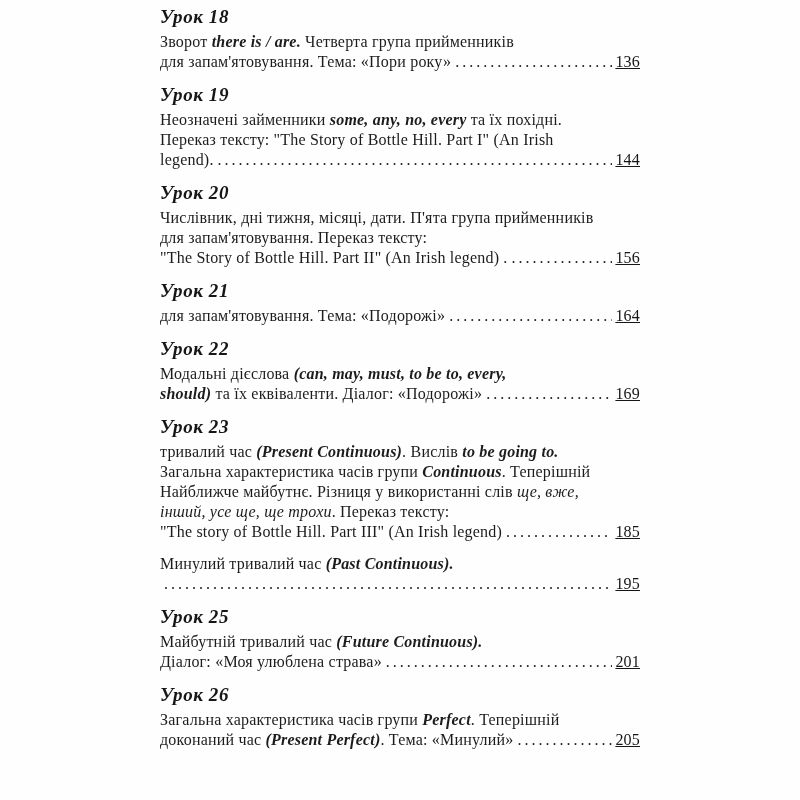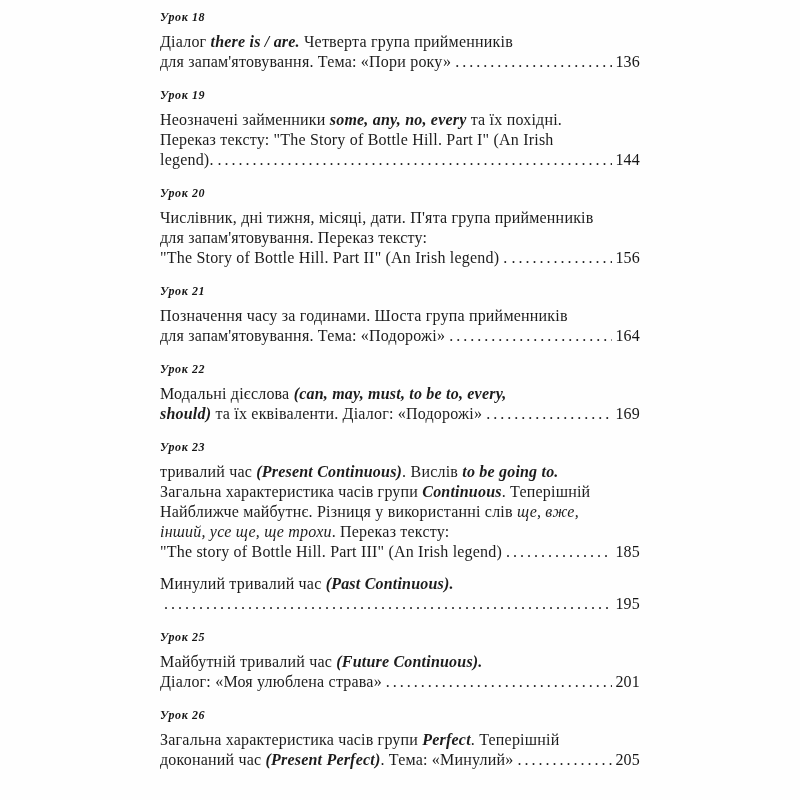--- a/index.html
+++ b/index.html
@@ -13,21 +13,21 @@
     color: #1c1c1c;
   }
   .content {
     position: absolute;
     left: 160px;
     top: 6px;
     width: 480px;
   }
   .toc-entry { margin: 0 0 12px 0; }
   .lesson-title {
-    font-size: 12px;
+    font-size: 19px;
     line-height: 22px;
     font-weight: bold;
     font-style: italic;
     letter-spacing: 0.6px;
     margin: 0 0 4px 0;
     color: #161616;
   }
   .toc-line {
     font-size: 16px;
     line-height: 20px;
@@ -45,30 +45,31 @@
     overflow: hidden;
     white-space: nowrap;
     letter-spacing: 3px;
     margin: 0 3px 0 4px;
     color: #222;
   }
   .page-number {
     flex: 0 0 auto;
     text-align: center;
     color: #161616;
+    text-decoration: underline;
   }
 </style>
 </head>
 <body>
 
 <div class="page">
   <div class="content">
       <section class="toc-entry">
         <h2 class="lesson-title">Урок 18</h2>
-        <div class="toc-line"><span><span>Діалог </span><span class="seg-bi">there is / are.</span><span> Четверта група прийменників</span></span></div>
+        <div class="toc-line"><span><span>Зворот </span><span class="seg-bi">there is / are.</span><span> Четверта група прийменників</span></span></div>
         <div class="toc-line with-page">
           <span><span>для запам'ятовування. Тема: «Пори року» </span></span>
           <span class="dot-leader">............................................................................................................................................</span>
           <span class="page-number">136</span>
         </div>
       </section>
       <section class="toc-entry">
         <h2 class="lesson-title">Урок 19</h2>
         <div class="toc-line"><span><span>Неозначені займенники </span><span class="seg-bi">some, any, no, every</span><span> та їх похідні.</span></span></div>
         <div class="toc-line"><span><span>Переказ тексту: "The Story of Bottle Hill. Part I" (An Irish</span></span></div>
@@ -83,21 +84,20 @@
         <div class="toc-line"><span><span>Числівник, дні тижня, місяці, дати. П'ята група прийменників</span></span></div>
         <div class="toc-line"><span><span>для запам'ятовування. Переказ тексту:</span></span></div>
         <div class="toc-line with-page">
           <span><span>"The Story of Bottle Hill. Part II" (An Irish legend) . </span></span>
           <span class="dot-leader">............................................................................................................................................</span>
           <span class="page-number">156</span>
         </div>
       </section>
       <section class="toc-entry">
         <h2 class="lesson-title">Урок 21</h2>
-        <div class="toc-line"><span><span>Позначення часу за годинами. Шоста група прийменників</span></span></div>
         <div class="toc-line with-page">
           <span><span>для запам'ятовування. Тема: «Подорожі»</span></span>
           <span class="dot-leader">............................................................................................................................................</span>
           <span class="page-number">164</span>
         </div>
       </section>
       <section class="toc-entry">
         <h2 class="lesson-title">Урок 22</h2>
         <div class="toc-line"><span><span>Модальні дієслова </span><span class="seg-bi">(can, may, must, to be to, every,</span></span></div>
         <div class="toc-line with-page">

